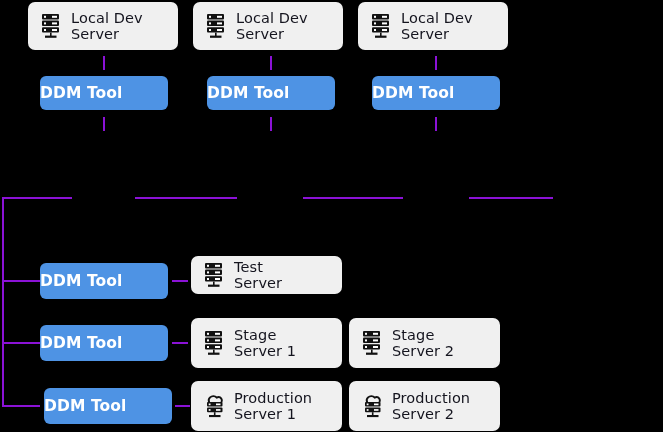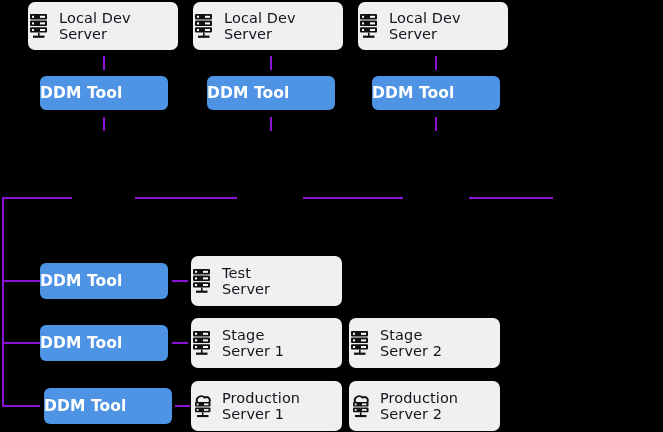--- a/index.html
+++ b/index.html
@@ -3,21 +3,21 @@
 <meta charset="utf-8">
 <style>
   html,body{margin:0;padding:0;background:#000;}
   body{width:663px;height:432px;overflow:hidden;
        font-family:"DejaVu Sans","Liberation Sans",sans-serif;}
   #stage{position:relative;width:663px;height:432px;background:#000;}
 
   
   .node{position:absolute;box-sizing:border-box;border-radius:7px;
         display:flex;align-items:center;}
-  .server-node{background:#f0f0f0;gap:9px;}
+  .server-node{background:#f0f0f0;padding-left:12px;gap:9px;}
   .server-label{color:#14141e;font-size:14.5px;line-height:16.5px;
                 letter-spacing:.1px;white-space:pre-line;}
   .tool-node{background:#4e93e4;border-radius:6px;}
   .tool-label{color:#fff;font-size:15.5px;font-weight:bold;letter-spacing:.1px;}
 
   
   .icon{flex:0 0 auto;width:22px;height:26px;position:relative;}
   .icon svg{display:block;}
 
   
@@ -112,21 +112,21 @@
 
   <div class="wire v" style="left:2px;top:197px;height:210px;"></div>
   <div class="wire h" style="left:2px;top:280px;width:38px;"></div>
   <div class="wire h" style="left:2px;top:342px;width:38px;"></div>
   <div class="wire h" style="left:2px;top:405px;width:38px;"></div>
 
   <div class="node tool-node" style="left:40px;top:263px;width:128px;height:36px;">
     <span class="tool-label">DDM Tool</span>
   </div>
   <div class="wire h" style="left:172px;top:280px;width:16px;"></div>
-  <div class="node server-node" style="left:191px;top:256px;width:151px;height:50px;">
+  <div class="node server-node" style="left:191px;top:256px;width:151px;height:38px;">
     <span class="icon">
       <svg width="22" height="26" viewBox="0 0 22 26">
         <rect x="2" y="1" width="17" height="5.4" rx="1" fill="#111"></rect>
         <rect x="2" y="7.6" width="17" height="5.4" rx="1" fill="#111"></rect>
         <rect x="2" y="14.2" width="17" height="5.4" rx="1" fill="#111"></rect>
         <rect x="4" y="2.8" width="2" height="2" fill="#fff"></rect>
         <rect x="4" y="9.4" width="2" height="2" fill="#fff"></rect>
         <rect x="4" y="16" width="2" height="2" fill="#fff"></rect>
         <rect x="12" y="2.8" width="5" height="2" fill="#fff"></rect>
         <rect x="12" y="9.4" width="5" height="2" fill="#fff"></rect>

